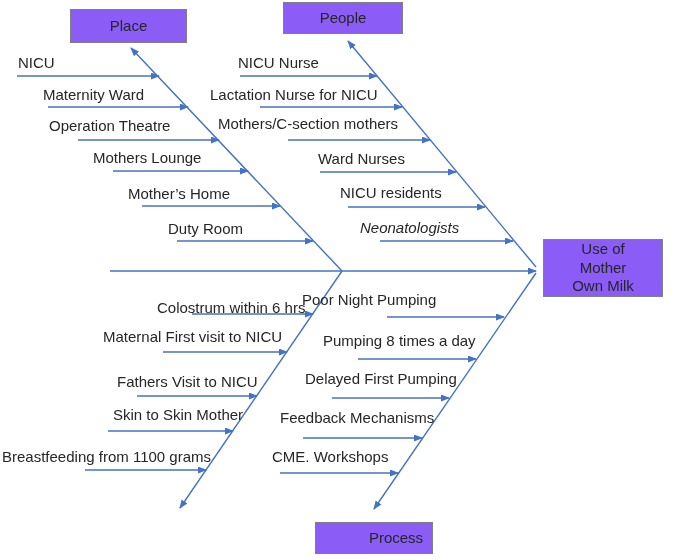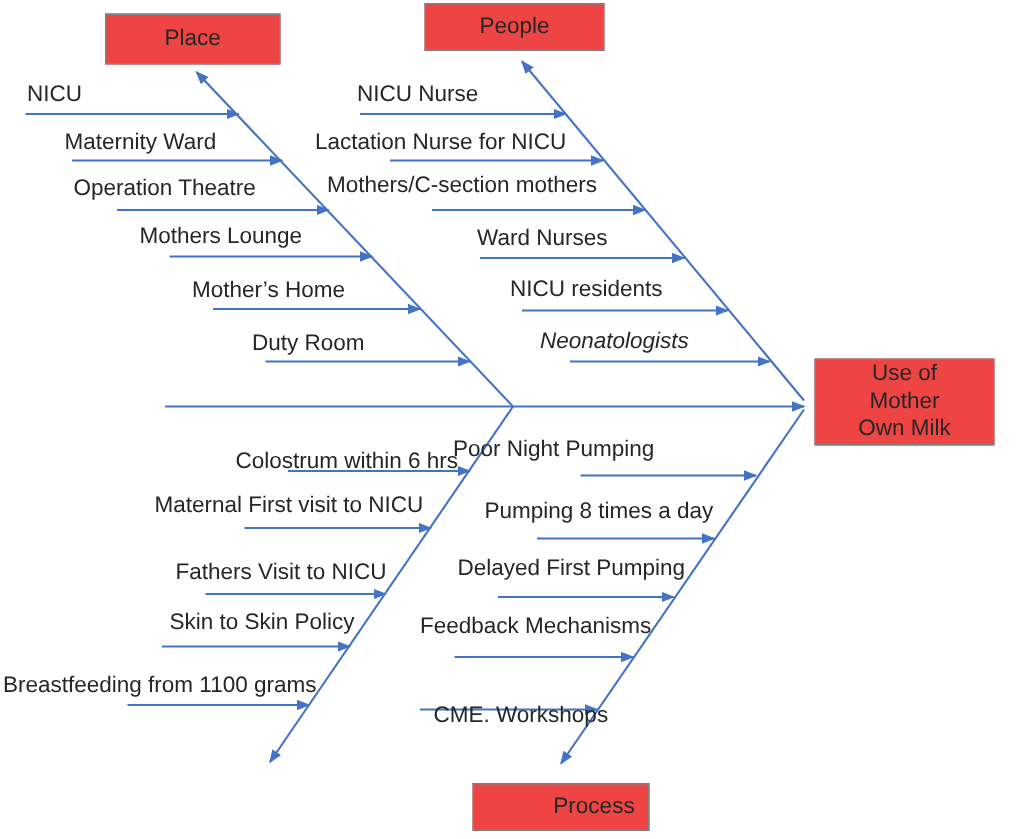--- a/index.html
+++ b/index.html
@@ -16,21 +16,21 @@
     background: var(--bg, #fff);
     font-family: "Liberation Sans", sans-serif;
     color: var(--text-color, #262626);
     overflow: hidden;
   }
   #wires { position:absolute; left:0; top:0; width:685px; height:559px; }
   #wires line, #wires path.diag { stroke: var(--line-color, #4472c4); stroke-width: 1.4; fill:none; }
   .marker-path { fill: var(--line-color, #4472c4); }
   .node-box {
     position:absolute;
-    background:#ef4444;
+    background:#8b5cf6;
     border: 1.6px solid var(--box-border, #808080);
     display:flex; align-items:center; justify-content:center;
     text-align:center;
     font-size:15px;
     line-height:1.25;
     box-sizing:border-box;
   }
   .branch-label {
     position:absolute;
     font-size:15px;
@@ -100,22 +100,22 @@
   <div class="branch-label" style="left:238px; top:55px;">NICU Nurse</div>
   <div class="branch-label" style="left:210px; top:87px;">Lactation Nurse for NICU</div>
   <div class="branch-label" style="left:218px; top:116px;">Mothers/C-section mothers</div>
   <div class="branch-label" style="left:318px; top:151px;">Ward Nurses</div>
   <div class="branch-label" style="left:340px; top:185px;">NICU residents</div>
   <div class="branch-label" style="left:360px; top:220px;font-style:italic;">Neonatologists</div>
 
   <div class="branch-label" style="left:157px; top:300px;">Colostrum within 6 hrs</div>
   <div class="branch-label" style="left:103px; top:329px;">Maternal First visit to NICU</div>
   <div class="branch-label" style="left:117px; top:374px;">Fathers Visit to NICU</div>
-  <div class="branch-label" style="left:113px; top:407px;">Skin to Skin Policy</div>
+  <div class="branch-label" style="left:113px; top:407px;">Skin to Skin Mother</div>
   <div class="branch-label" style="left:2px;   top:449px;">Breastfeeding from 1100 grams</div>
 
   <div class="branch-label" style="left:302px; top:292px;">Poor Night Pumping</div>
   <div class="branch-label" style="left:323px; top:333px;">Pumping 8 times a day</div>
   <div class="branch-label" style="left:305px; top:371px;">Delayed First Pumping</div>
   <div class="branch-label" style="left:280px; top:410px;">Feedback Mechanisms</div>
-  <div class="branch-label" style="left:289px; top:449px;margin-top:20px;">CME. Workshops</div>
+  <div class="branch-label" style="left:272px; top:449px;">CME. Workshops</div>
 
 </div>
 
 </body></html>

